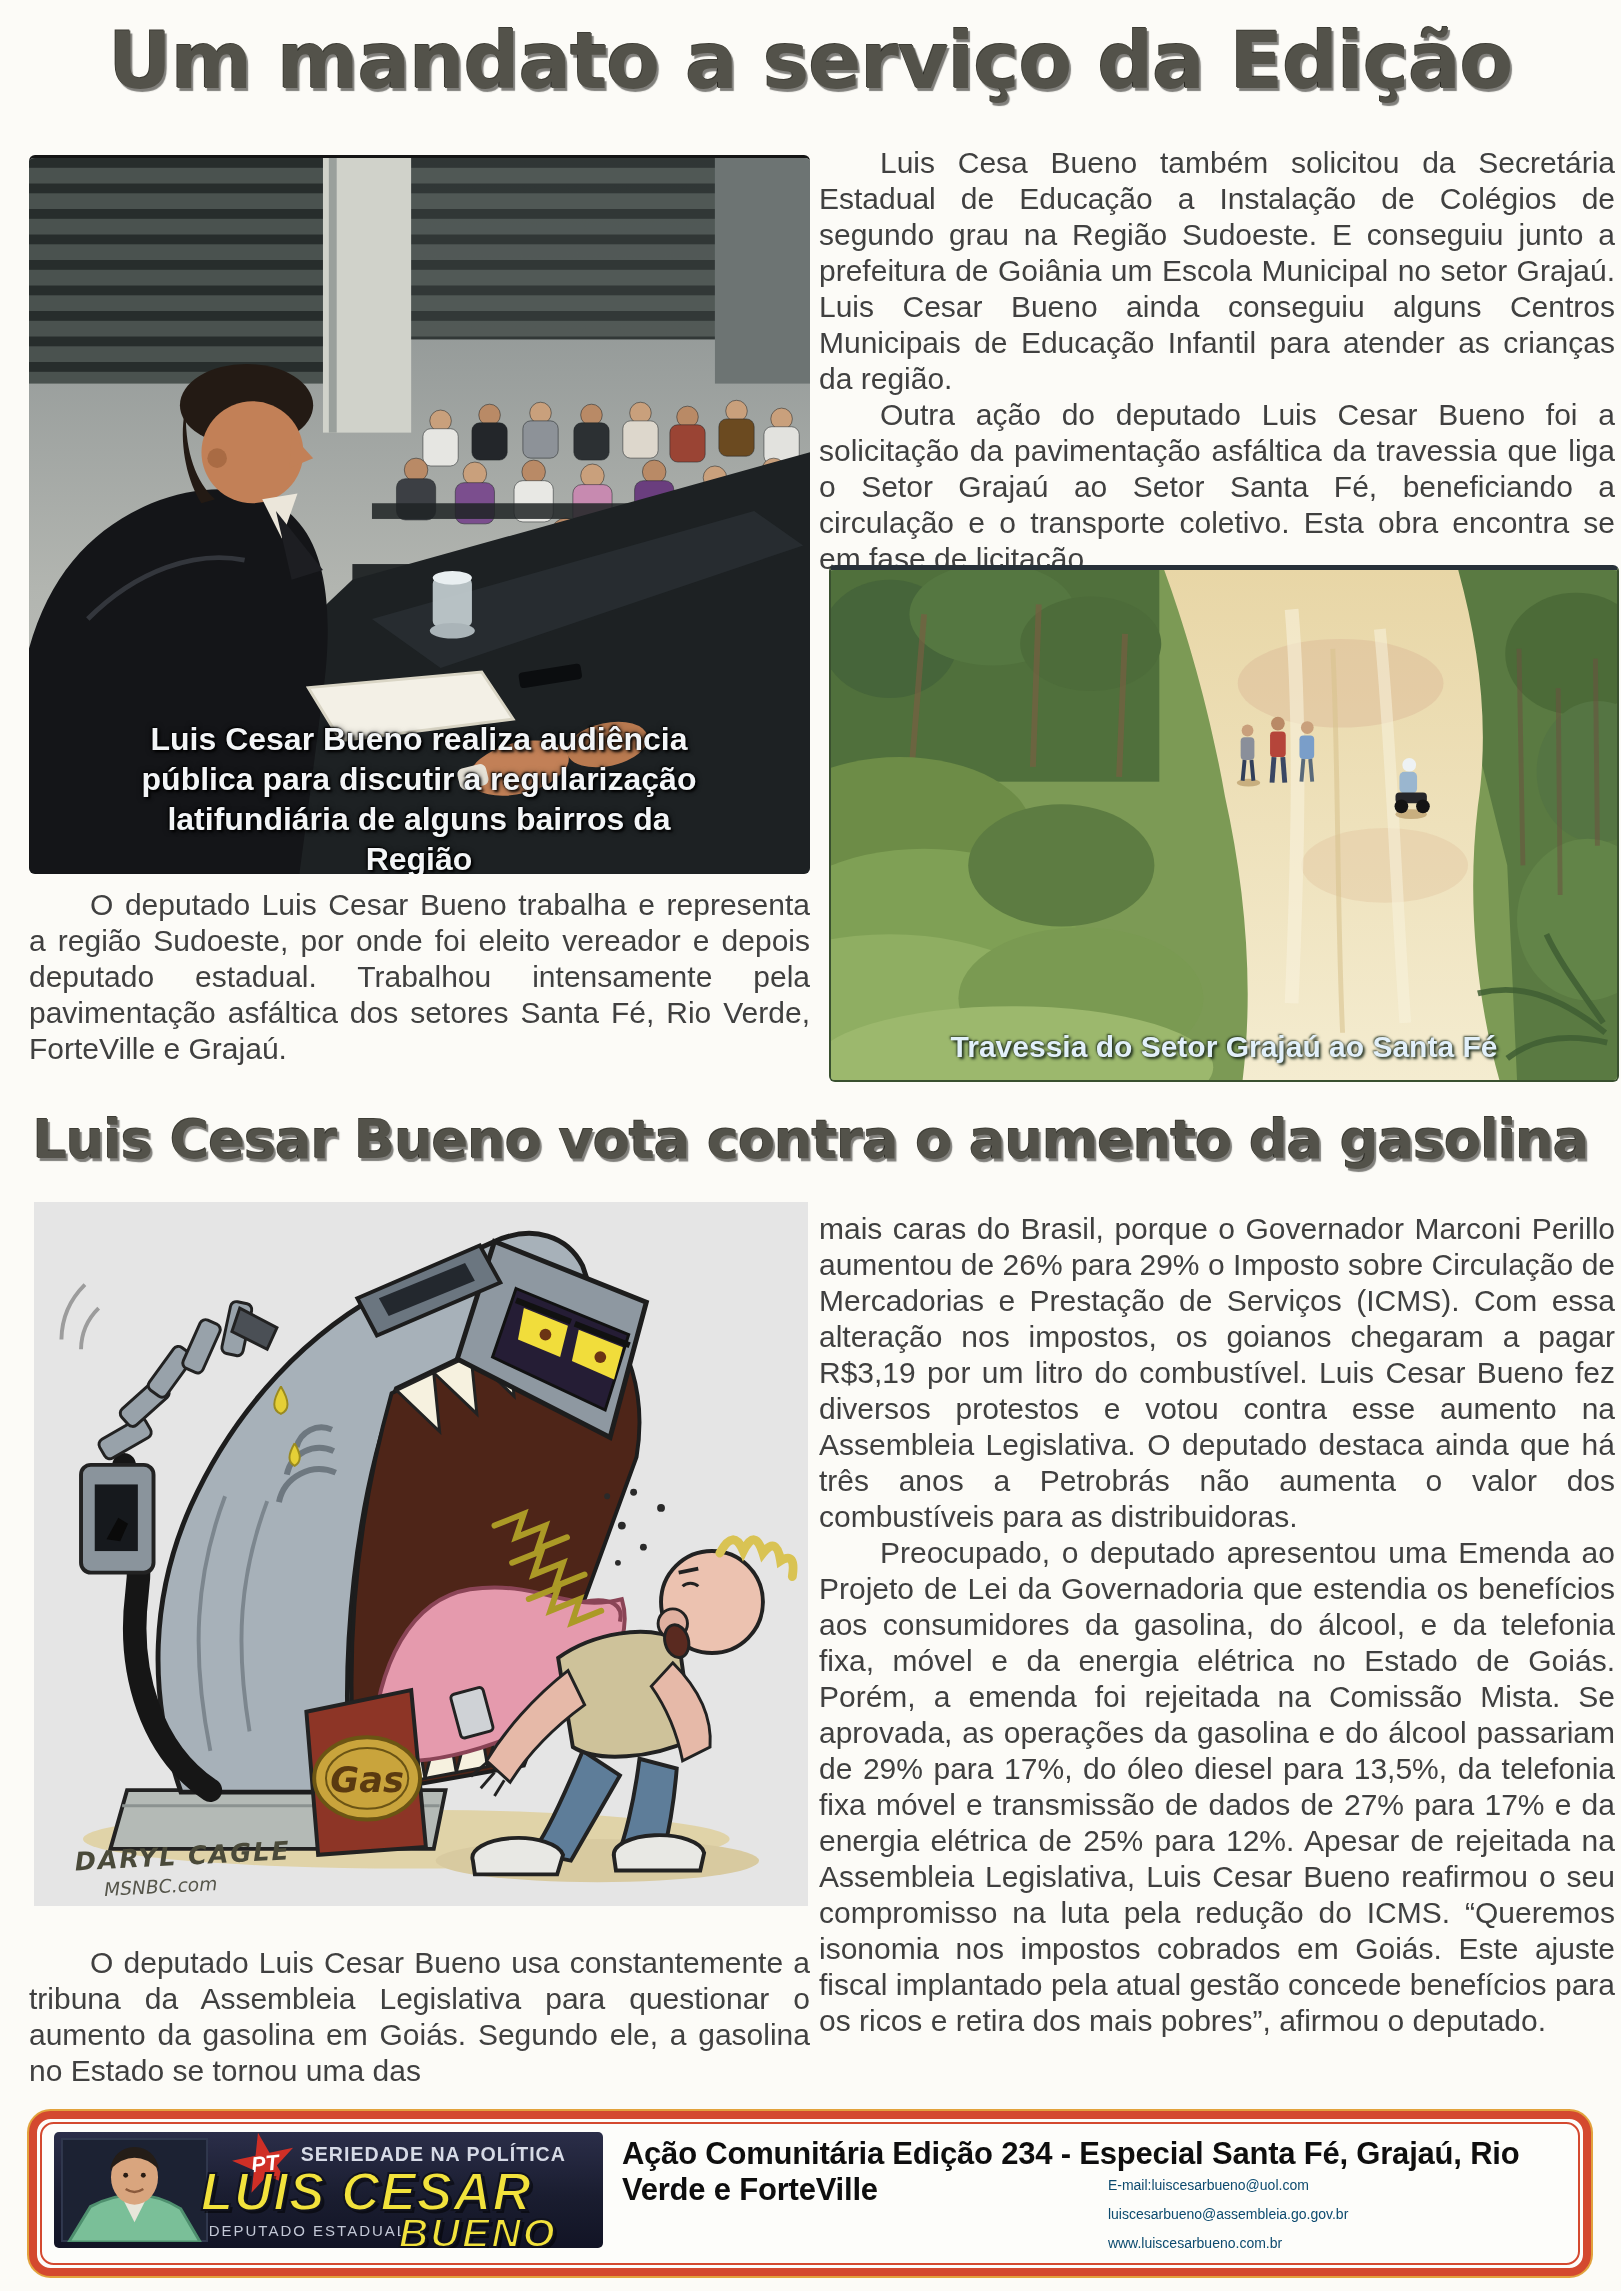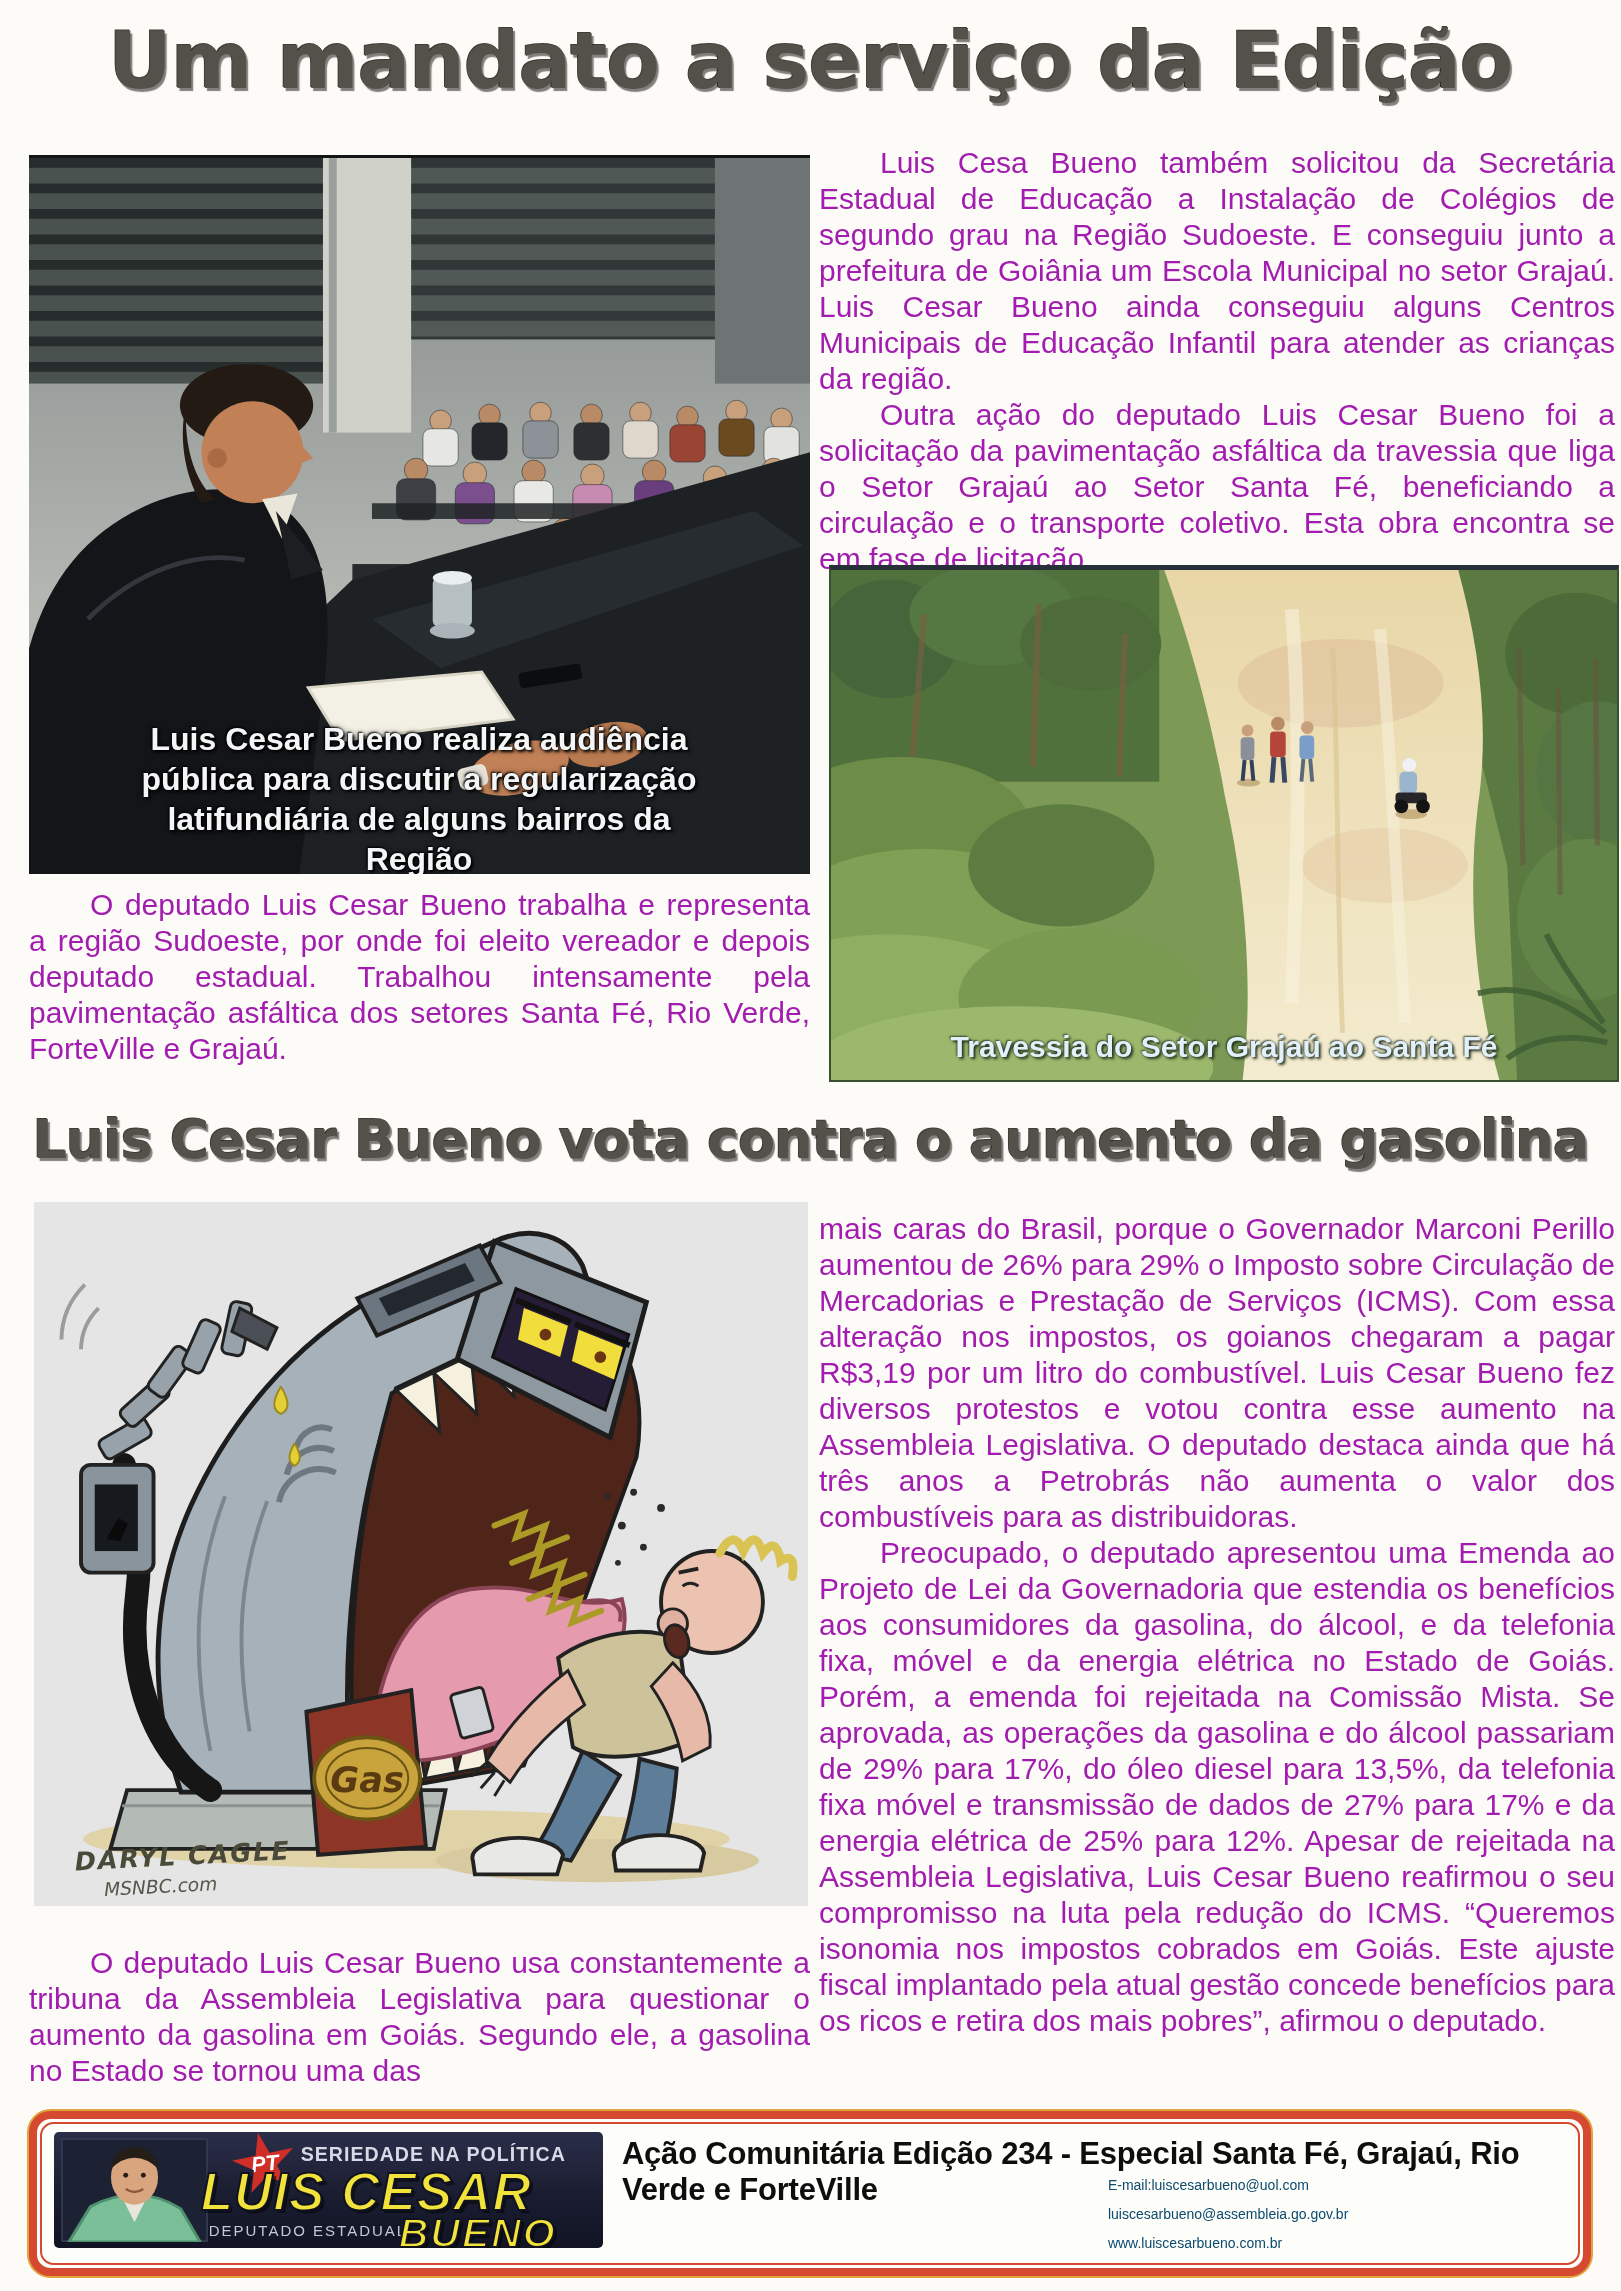--- a/index.html
+++ b/index.html
@@ -7,31 +7,31 @@
   .page{position:relative;width:1621px;height:2292px;background:#fcfbf7;overflow:hidden;}
 
   
   .headline{position:absolute;left:0;width:100%;text-align:center;margin:0;
     font-family:"DejaVu Sans",sans-serif;font-weight:bold;color:#53524a;
     text-shadow:2px 2.9px 1px rgba(25,25,22,.55), -1px -1px 0 #3e3d36;letter-spacing:-1px;}
   .headline-1{top:15.7px;font-size:78px;}
   .headline-2{top:1108px;font-size:54px;}
 
   
-  .body-text{font-size:30px;line-height:36px;text-align:justify;color:#a21caf;margin:0;}
+  .body-text{font-size:30px;line-height:36px;text-align:justify;color:#404040;margin:0;}
   .body-text p{margin:0;}
   .indent{text-indent:61px;}
   .col{position:absolute;}
   .col-right-1{left:819px;top:145px;width:796px;}
   .para-left-1{left:29px;top:887px;width:781px;}
   .para-left-2{left:29px;top:1945px;width:781px;}
   .col-right-2{left:819px;top:1211px;width:796px;}
 
   
-  .photo{position:absolute;overflow:hidden;}
+  .photo{position:absolute;overflow:hidden;border-radius:6px;}
   .photo svg{display:block;width:100%;height:100%;}
   .photo-hearing{left:29px;top:155px;width:781px;height:716px;border-top:3.9px solid #141414;}
   .photo-road{left:829px;top:565px;width:786px;height:510px;border:2.9px solid #39502f;border-top:5.9px solid #273038;}
   .photo-caption{position:absolute;font-weight:bold;text-align:center;}
   .cap-hearing{left:86px;top:561px;width:608px;font-size:32px;line-height:40px;color:#f3f5f7;
     text-shadow:2px 2px 2.9px #000,-1px -1px 2px #000,0 0 5.9px rgba(0,0,0,.6);}
   .cap-road{left:0;bottom:15.7px;width:100%;font-size:30px;color:#e2f0fa;
     text-shadow:2px 2px 2.9px rgba(25,40,25,.95),-1px -1px 2px rgba(25,40,25,.8);}
 
   

